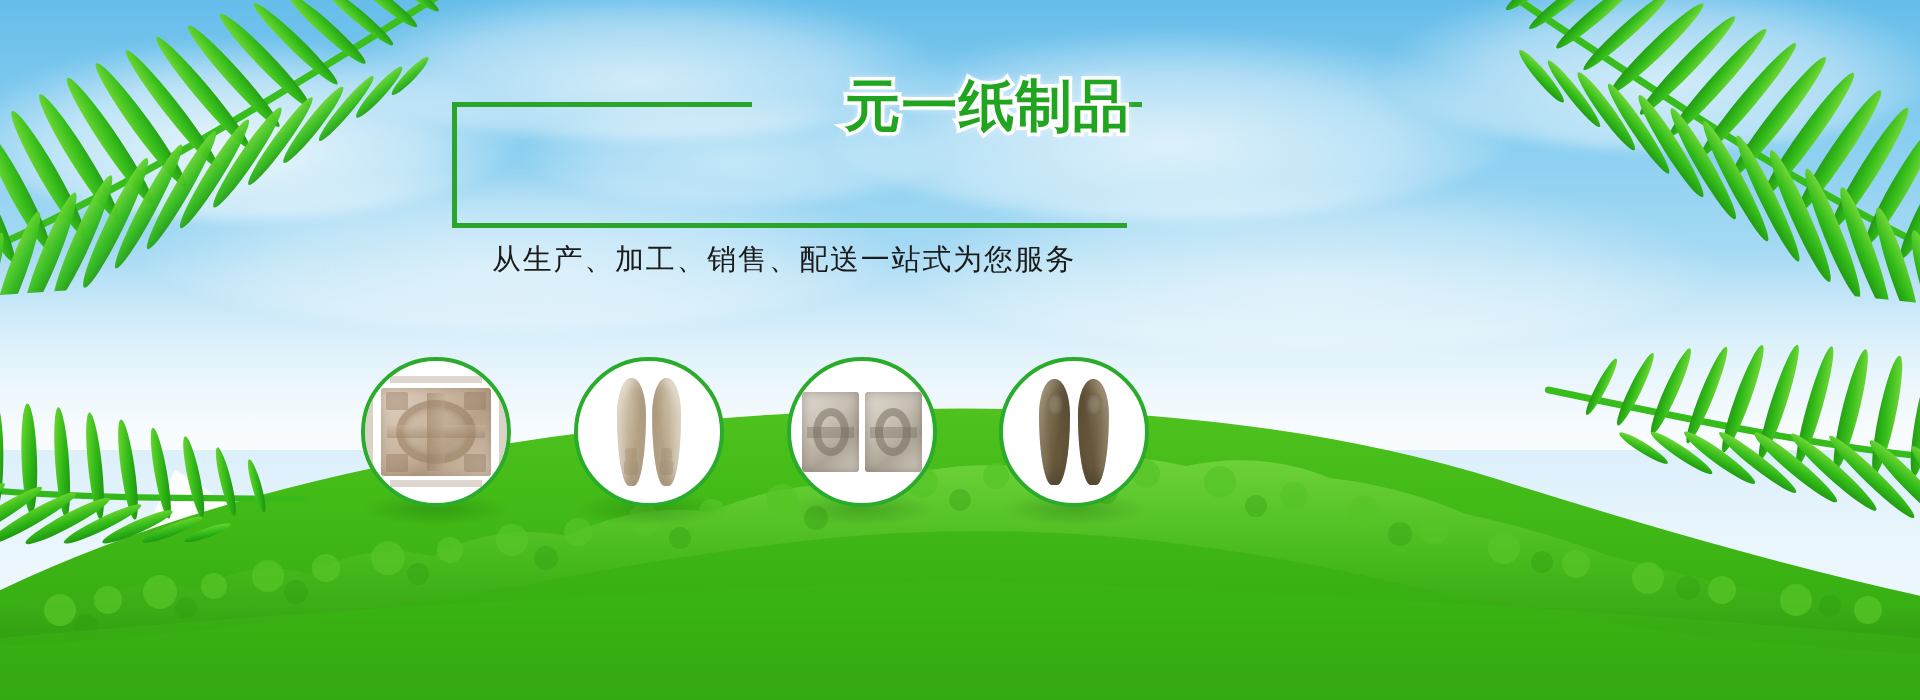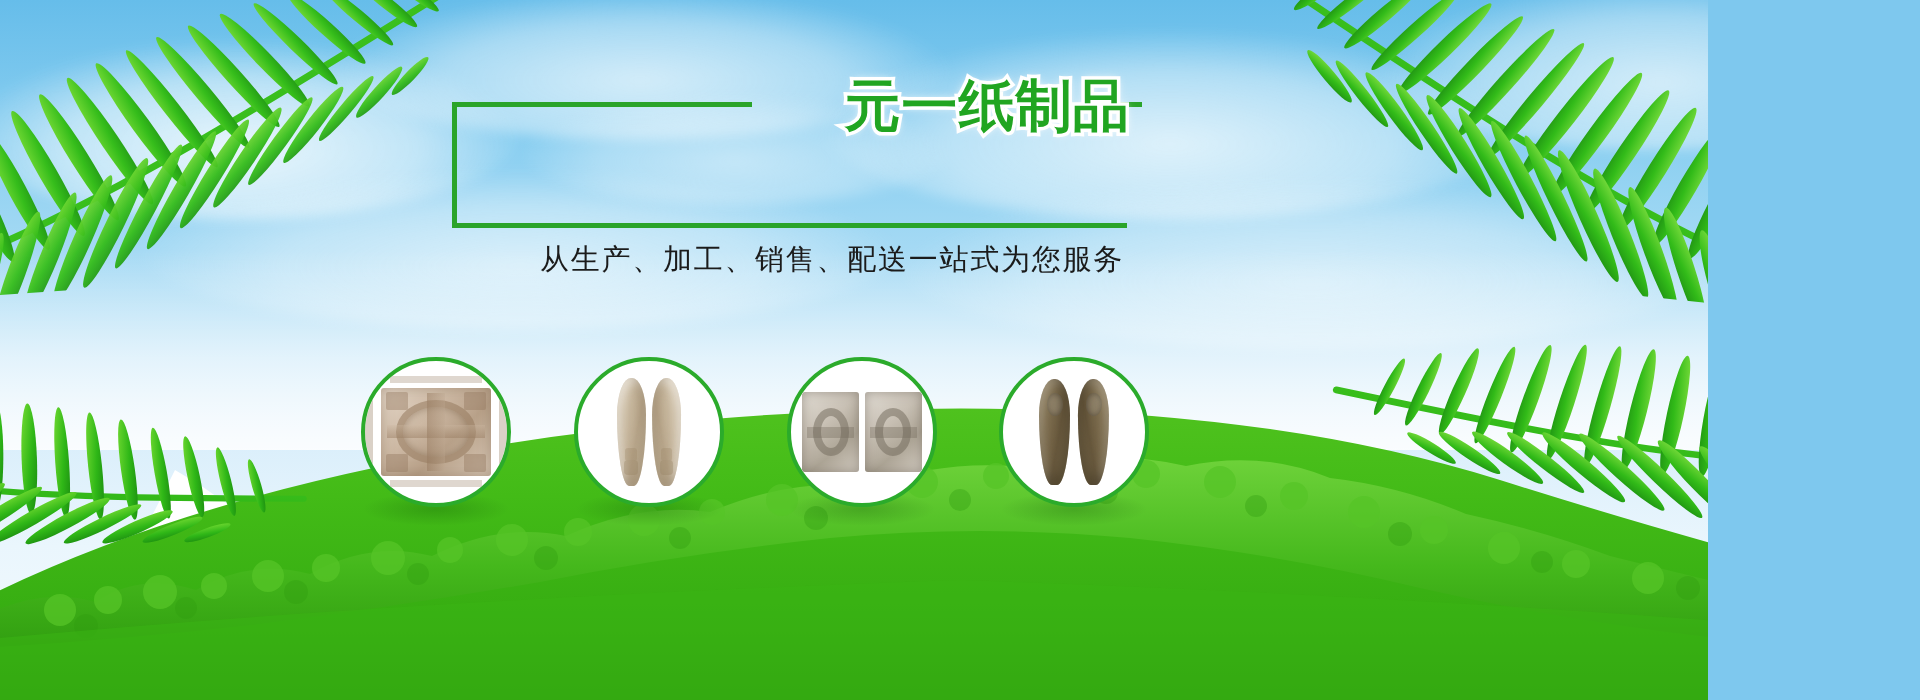--- a/index.html
+++ b/index.html
@@ -6,21 +6,21 @@
   * { margin:0; padding:0; box-sizing:border-box; }
   html,body { width:1920px; height:700px; overflow:hidden; }
   body {
     font-family:"Liberation Sans", sans-serif;
     background:#7ec8ee;
   }
 
   
   .banner {
     position:relative;
-    width:1708px;
+    width:1920px;
     height:700px;
     overflow:hidden;
     background:linear-gradient(to bottom,#66bdea 0%,#8dd0f1 22%,#b5e0f6 45%,#d9eefb 62%,#eaf6fd 78%,#f4fbfe 100%);
   }
 
   
   .clouds { position:absolute; inset:0; pointer-events:none; }
   .cloud {
     position:absolute;
     background:radial-gradient(ellipse at 50% 60%, rgba(255,255,255,.95) 0%, rgba(255,255,255,.55) 45%, rgba(255,255,255,0) 72%);
@@ -98,23 +98,23 @@
     line-height:60px;
   }
   .headline-2 {
     left:14px; top:46px;
     font-size:68px;
     line-height:74px;
   }
 
   .subtitle {
     position:absolute;
-    left:484px; top:240px;
+    left:464px; top:240px;
     width:640px;
-    text-align:right;
+    text-align:center;
     font-family:"DejaVu Sans","Liberation Sans",sans-serif;
     font-size:29px;
     letter-spacing:.06em;
     color:#1b1b1b;
     white-space:nowrap;
   }
 
   
   .products { position:absolute; left:0; top:0; width:1920px; height:700px; }
   .pcircle {

